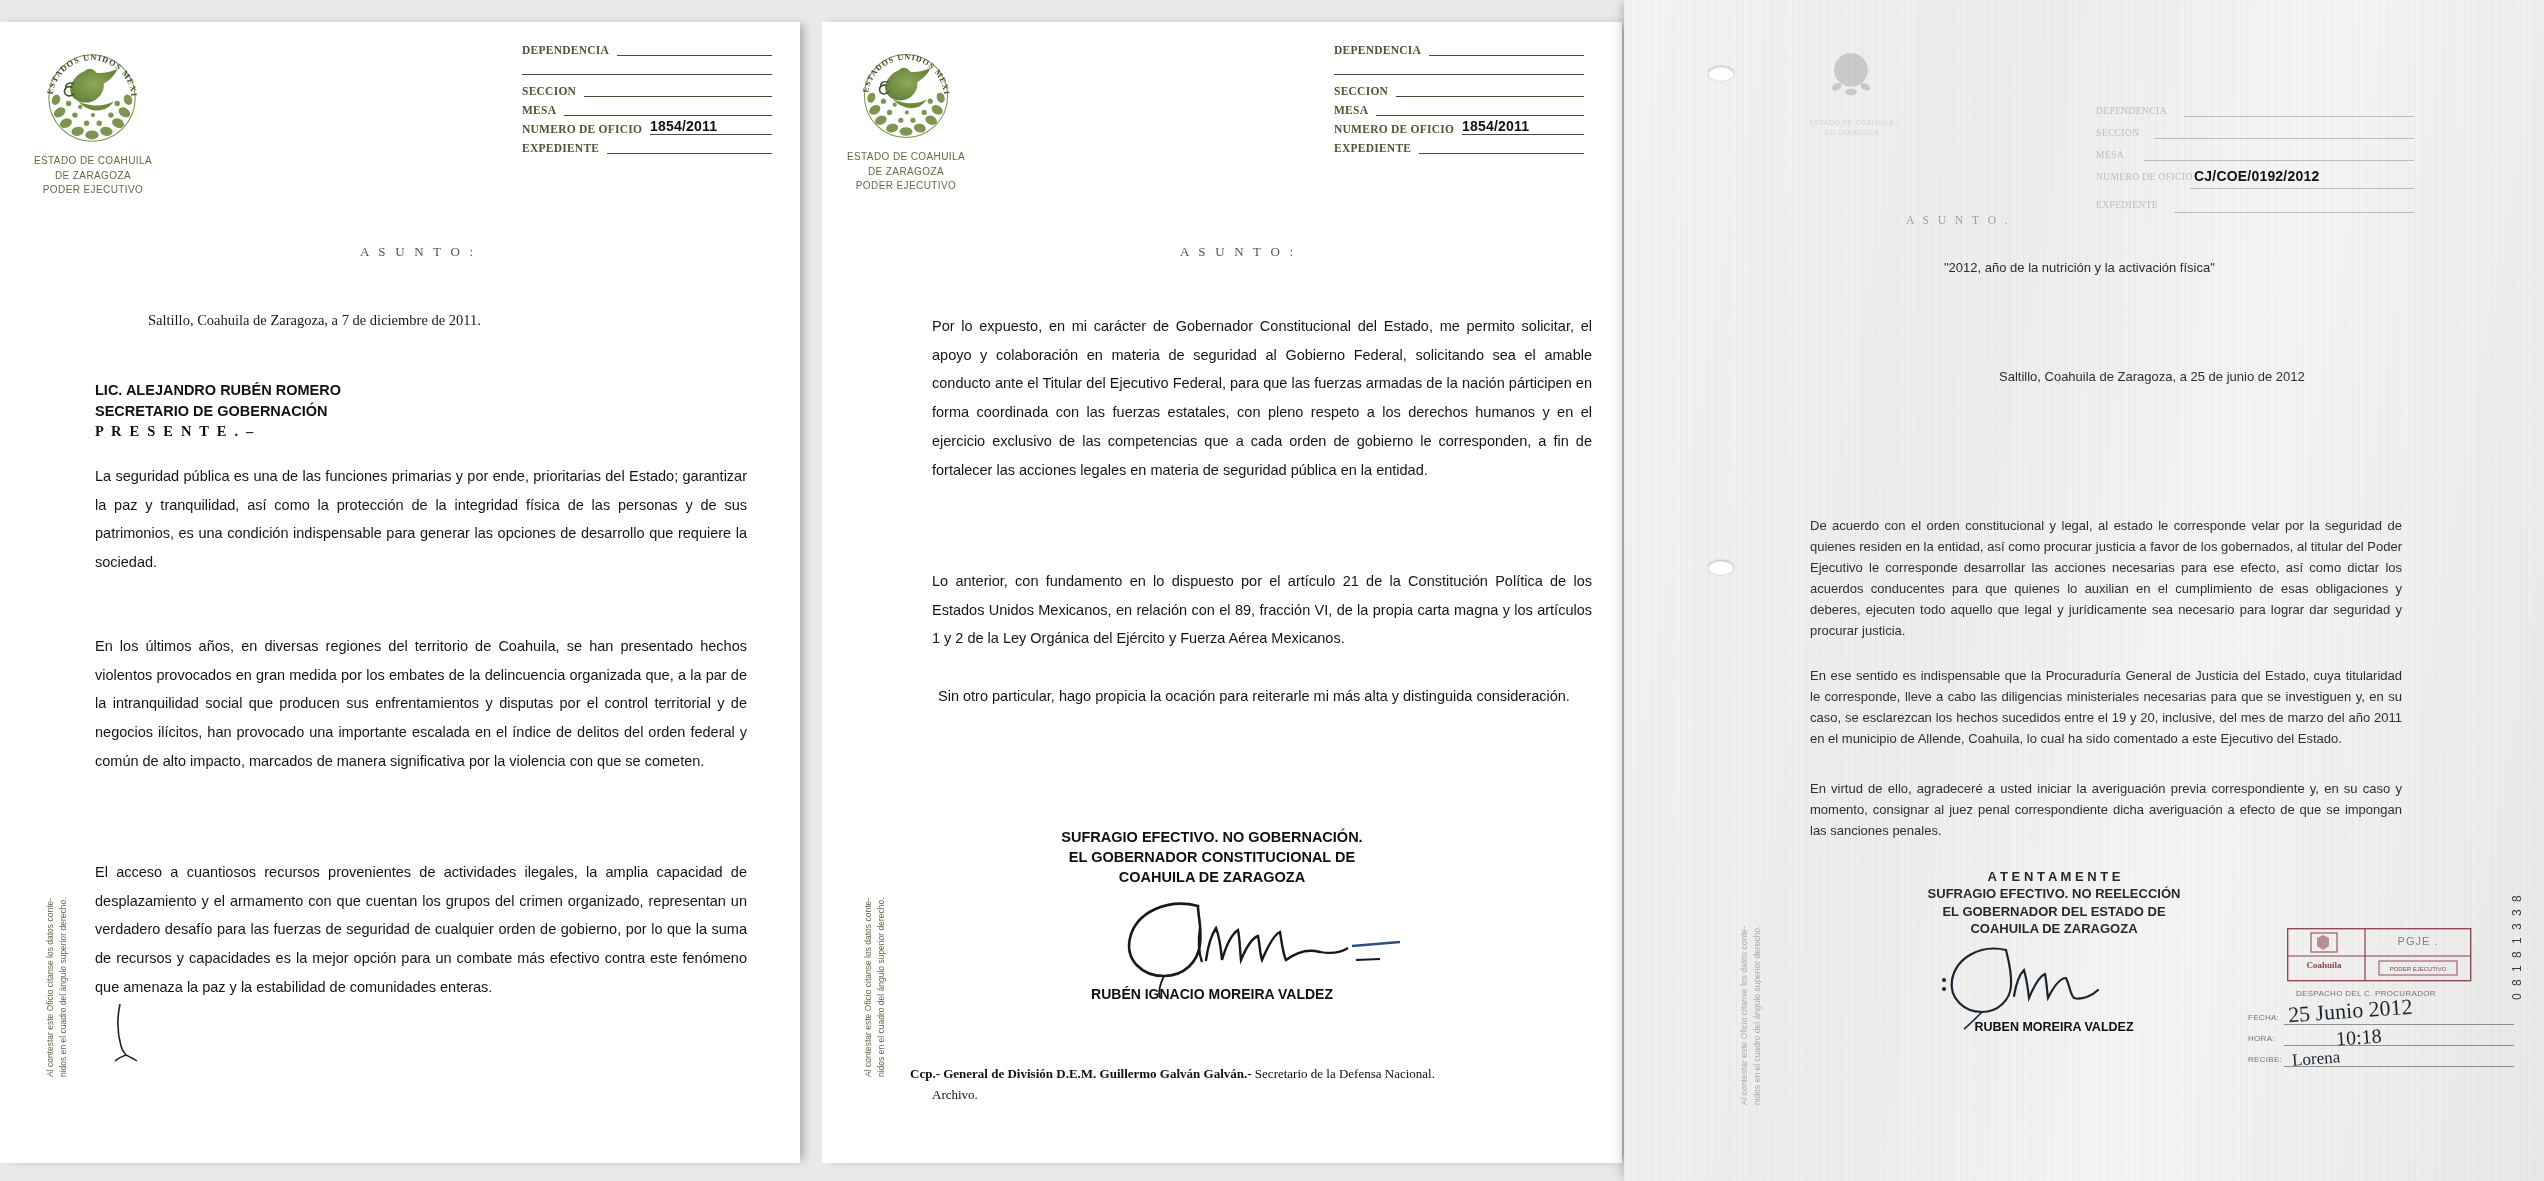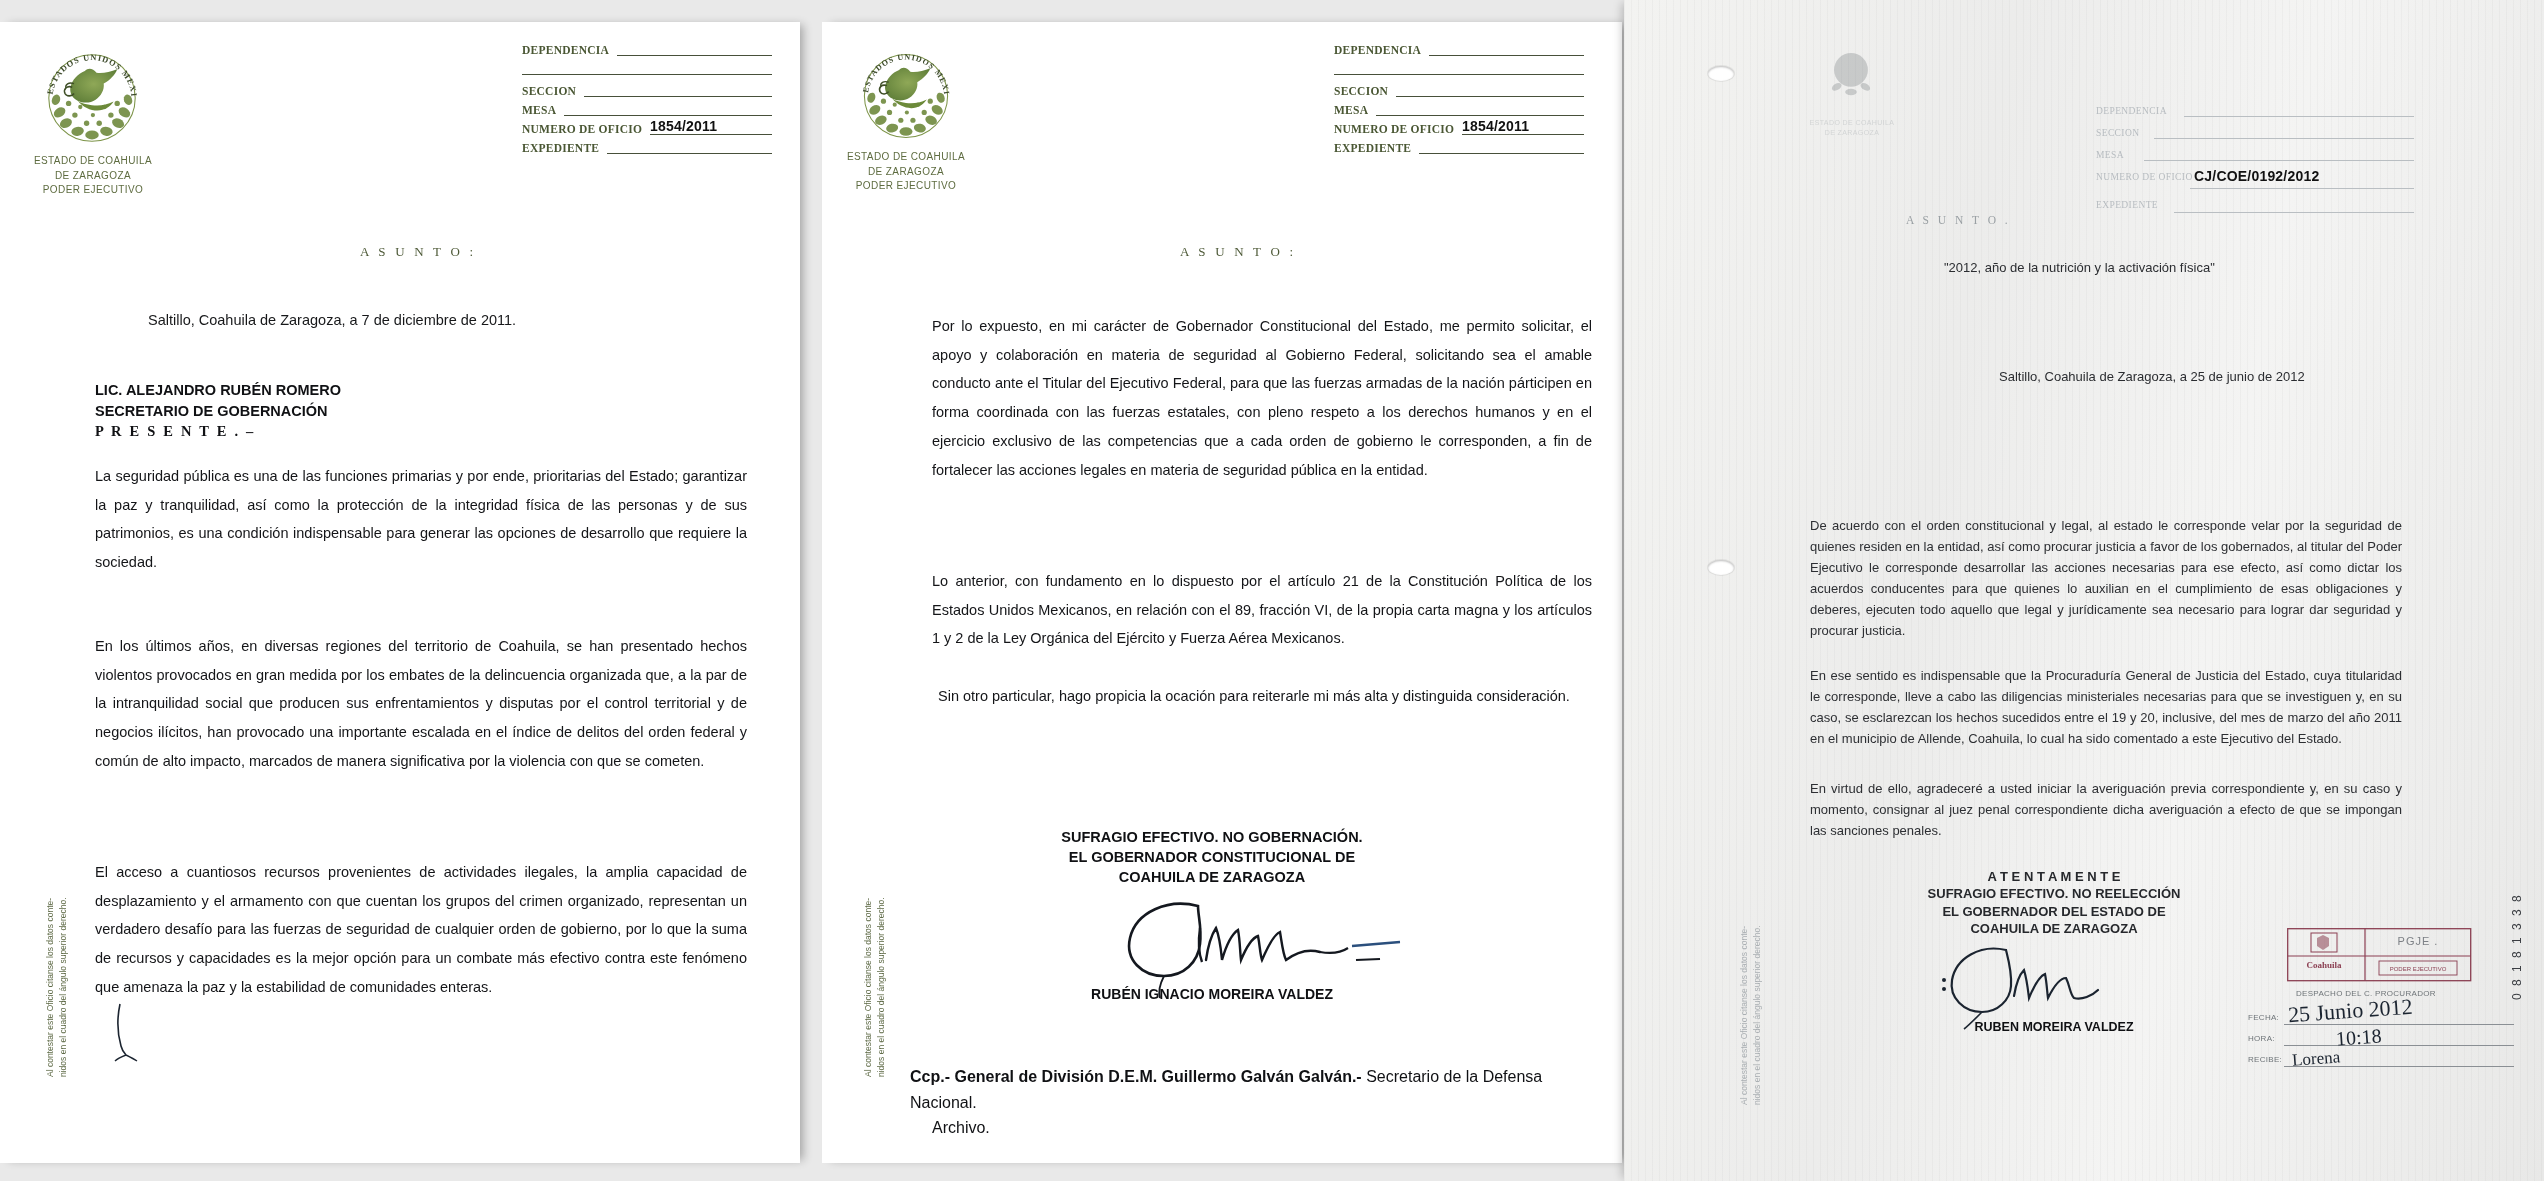--- a/index.html
+++ b/index.html
@@ -34,22 +34,22 @@
 
   
   .asunto{position:absolute;font-size:13px;color:#4e5a38;letter-spacing:3.2px;
           font-family:"Liberation Serif", serif;}
   .dateline{position:absolute;font-size:14.5px;color:#17181a;}
   .addr{position:absolute;font-size:14.5px;font-weight:bold;color:#101114;line-height:1.42;}
   .addr .sp{letter-spacing:2.2px;font-family:Liberation Serif, serif;}
   .para{position:absolute;font-size:14.5px;color:#141518;line-height:1.98;text-align:justify;}
   .sigblock{position:absolute;text-align:center;font-weight:bold;font-size:14.5px;color:#0f1013;line-height:1.38;}
   .signame{position:absolute;text-align:center;font-weight:bold;font-size:14px;color:#0f1013;}
-  .ccp{position:absolute;font-size:16px;color:#101114;line-height:1.6;
-       font-family:Liberation Sans, sans-serif;}
+  .ccp{position:absolute;font-size:13px;color:#101114;line-height:1.6;
+       font-family:Liberation Serif, serif;}
   .ccp b{font-weight:bold;}
 
   
   .vnote{position:absolute;transform-origin:0 0;transform:rotate(-90deg);
          font-size:8.5px;color:#5e6a46;white-space:nowrap;line-height:1.55;
          font-family:"Liberation Sans", sans-serif;}
 
   
   .d3{color:#2b2d31;}
   .d3 .para{font-size:13px;line-height:1.62;color:#2d2f33;text-align:justify;}
@@ -157,21 +157,21 @@
         <span class="fval" style="left:128px;top:-5px;">1854/2011</span>
       </div>
       <div class="frow">
         <span class="flabel">EXPEDIENTE</span>
         <span class="fline"></span>
       </div>
     </div>
 
     <div class="asunto" style="left:360px;top:222px;">A S U N T O :</div>
 
-    <div class="dateline" style="left:148px;top:290px;">Saltillo, Coahuila de Zaragoza, a 7 de diciembre de 2011.</div>
+    <div class="dateline" style="left:148px;top:290px;font-family:Liberation Serif, serif;">Saltillo, Coahuila de Zaragoza, a 7 de diciembre de 2011.</div>
 
     <div class="addr" style="left:95px;top:358px;">
       <div>LIC. ALEJANDRO RUBÉN ROMERO</div>
       <div>SECRETARIO DE GOBERNACIÓN</div>
       <div class="sp">P R E S E N T E . –</div>
     </div>
 
     <div class="para" style="left:95px;top:440px;width:652px;">La seguridad pública es una de las funciones primarias y por ende, prioritarias del Estado; garantizar la paz y tranquilidad, así como la protección de la integridad física de las personas y de sus patrimonios, es una condición indispensable para generar las opciones de desarrollo que requiere la sociedad.</div>
     <div class="para" style="left:95px;top:610px;width:652px;">En los últimos años, en diversas regiones del territorio de Coahuila, se han presentado hechos violentos provocados en gran medida por los embates de la delincuencia organizada que, a la par de la intranquilidad social que producen sus enfrentamientos y disputas por el control territorial y de negocios ilícitos, han provocado una importante escalada en el índice de delitos del orden federal y común de alto impacto, marcados de manera significativa por la violencia con que se cometen.</div>
     <div class="para" style="left:95px;top:836px;width:652px;">El acceso a cuantiosos recursos provenientes de actividades ilegales, la amplia capacidad de desplazamiento y el armamento con que cuentan los grupos del crimen organizado, representan un verdadero desafío para las fuerzas de seguridad de cualquier orden de gobierno, por lo que la suma de recursos y capacidades es la mejor opción para un combate más efectivo contra este fenómeno que amenaza la paz y la estabilidad de comunidades enteras.</div>

